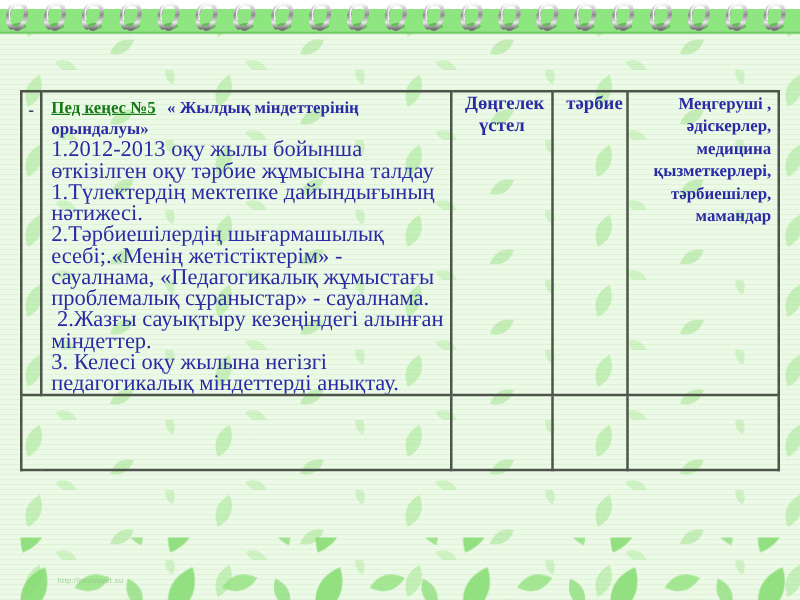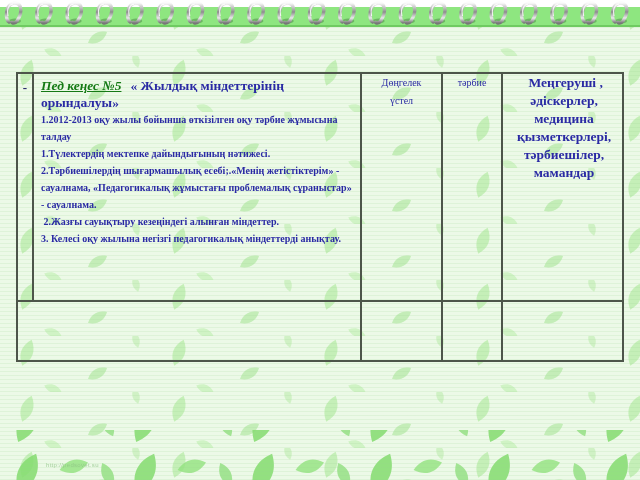--- a/index.html
+++ b/index.html
@@ -14,26 +14,26 @@
   .leafbg{position:absolute;left:0;top:0;}
   .rings{position:absolute;left:0;top:0;}
   
   table.agenda{position:absolute;left:16px;top:72px;width:606px;height:290px;
       border-collapse:collapse;table-layout:fixed;z-index:3;background:transparent;}
   table.agenda td{border:2px solid #4d554a;vertical-align:top;overflow:hidden;}
   td.marker-cell{text-align:center;vertical-align:top;color:#222266;font-weight:bold;
       font-size:13px;padding-top:6px;}
   td.agenda-cell{padding:3px 4px 0 7px;}
   .agenda-title{margin:0 0 0 0;font-size:13.5px;line-height:17px;}
-  .t-green{color:#157a15;font-weight:bold;font-style:italic;text-decoration:underline;}
+  .t-green{color:#157a15;font-weight:bold;text-decoration:underline;}
   .t-blue{color:#2a2aa4;font-weight:bold;margin-left:9px;}
-  .agenda-item{color:#2a2aa4;font-weight:bold;font-size:10px;line-height:17px;white-space:pre-wrap;}
-  td.mid-cell{vertical-align:middle;text-align:center;color:#2a2aa4;font-weight:normal;
-      font-size:10px;line-height:18px;padding:0 10px;}
-  td.resp-cell{vertical-align:middle;text-align:center;color:#2a2aa4;font-weight:bold;
+  .agenda-item{color:#2a2aa4;font-weight:normal;font-size:18px;line-height:17px;white-space:pre-wrap;}
+  td.mid-cell{vertical-align:middle;text-align:center;color:#2a2aa4;font-weight:bold;
+      font-size:15px;line-height:18px;padding:0 10px;}
+  td.resp-cell{vertical-align:middle;text-align:right;color:#2a2aa4;font-weight:bold;
       font-size:13.5px;line-height:18px;padding:0 5px 0 8px;white-space:pre-wrap;}
   tr.row-main{height:228px;}
   tr.row-empty{height:60px;}
   .watermark{position:absolute;left:46px;top:462px;font-size:6px;
       font-family:"Liberation Sans",sans-serif;color:#8cc283;opacity:.75;z-index:4;letter-spacing:.3px;}
 </style>
 </head>
 <body>
 
 <div class="slide">

